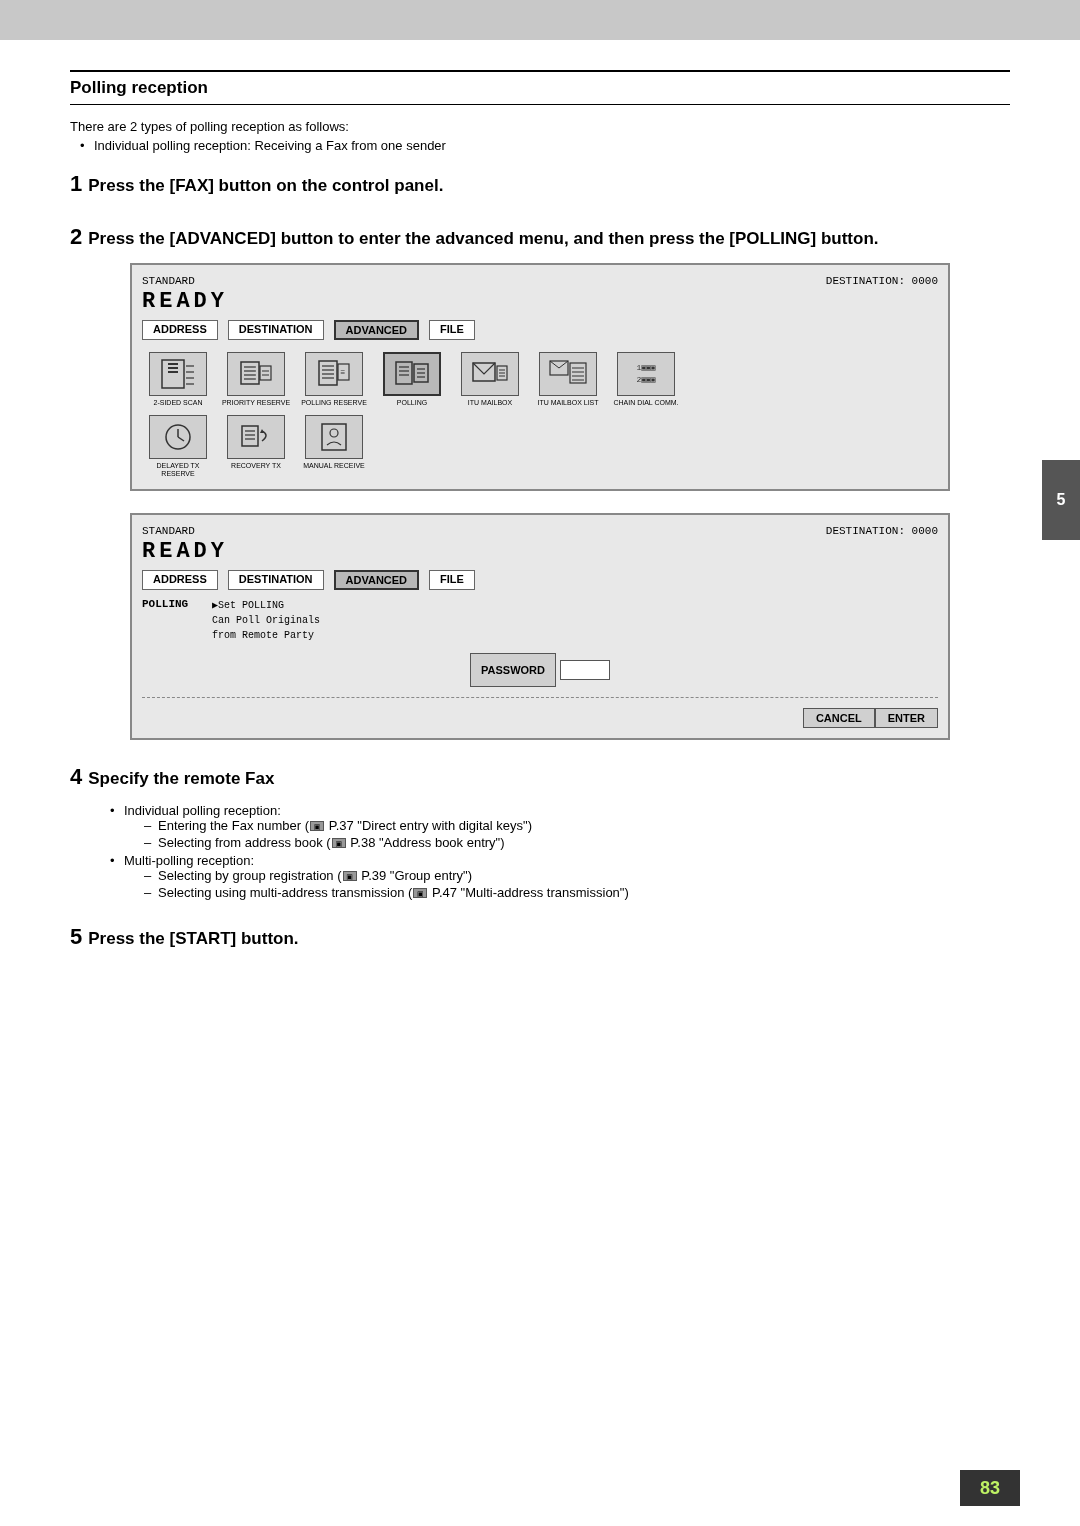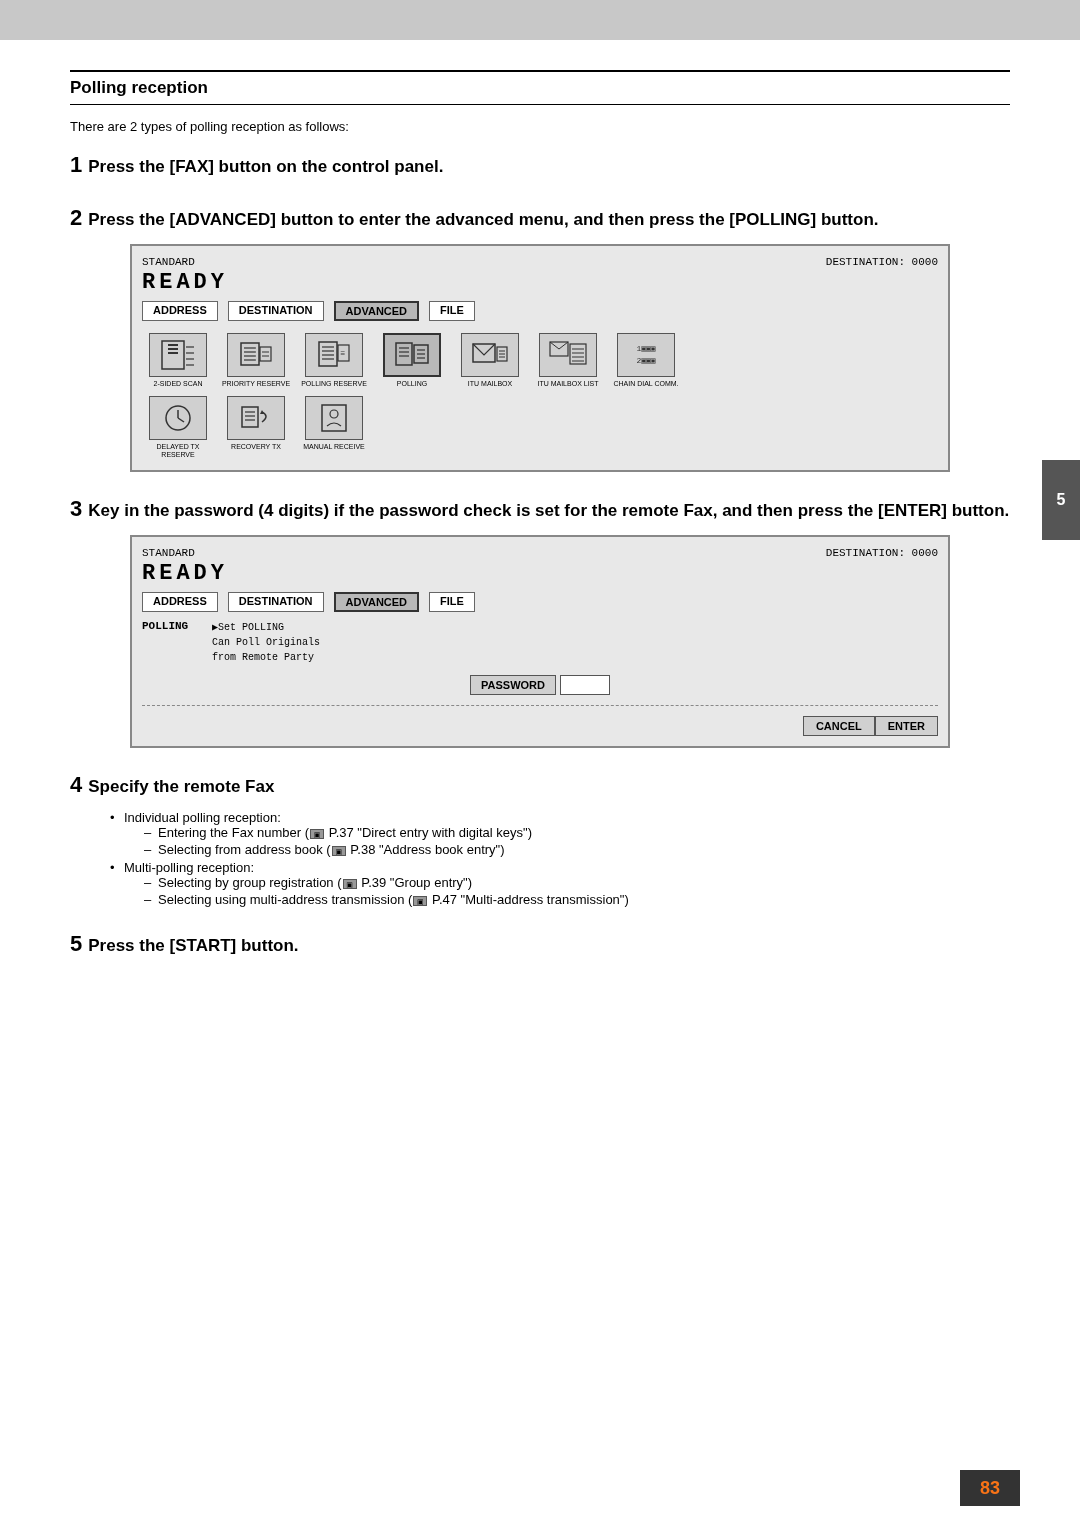--- a/index.html
+++ b/index.html
@@ -46,21 +46,21 @@
     }
 
     
     .page-number-box {
       position: absolute;
       bottom: 20px;
       right: 60px;
       width: 60px;
       height: 36px;
       background: #333;
-      color: #f97316;
+      color: #bef264;
       display: flex;
       align-items: center;
       justify-content: center;
       font-size: 18px;
       font-weight: bold;
     }
 
     .content-area {
       padding: 30px 70px 60px 70px;
     }
@@ -232,21 +232,21 @@
       display: flex;
       align-items: center;
       justify-content: center;
       gap: 4px;
       margin: 10px 0;
     }
 
     .password-btn {
       border: 1px solid #555;
       background: #d0d0d0;
-      padding: 3px 10px;
+      padding: 10px 10px;
       font-size: 11px;
       font-weight: bold;
       font-family: Arial, sans-serif;
     }
 
     .password-input {
       border: 1px solid #555;
       background: #fff;
       width: 50px;
       height: 20px;
@@ -335,20 +335,21 @@
   </div>
 
   <div class="content-area">
 
     <div class="section-heading">
       <h2>Polling reception</h2>
     </div>
 
     <p class="intro-text">There are 2 types of polling reception as follows:</p>
     <ul class="bullet-list">
+      <li>Individual polling reception: Receiving a Fax from one sender</li>
     </ul>
 
     <div class="step-block">
       <div class="step-heading">
         <span class="step-num">1</span><span>Press the [FAX] button on the control panel.</span>
       </div>
     </div>
 
     <div class="step-block">
       <div class="step-heading">
@@ -505,23 +506,20 @@
                 <path d="M13 24 Q20 18 27 24" fill="none" stroke="#333" stroke-width="1.2"></path>
               </svg>
             </div>
             <div class="icon-label">MANUAL RECEIVE</div>
           </div>
         </div>
       </div>
     </div>
 
     <div class="step-block">
-      <div class="step-heading">
-        <span class="step-num">3</span><span>Key in the password (4 digits) if the password check is set for the remote Fax, and then press the [ENTER] button.</span>
-      </div>
 
       <div class="screen-mockup2">
         <div class="screen-status-bar">
           <span>STANDARD</span>
           <span>DESTINATION: 0000</span>
         </div>
         <div class="screen-ready">READY</div>
         <div class="screen-tabs">
           <div class="screen-tab">ADDRESS</div>
           <div class="screen-tab">DESTINATION</div>

